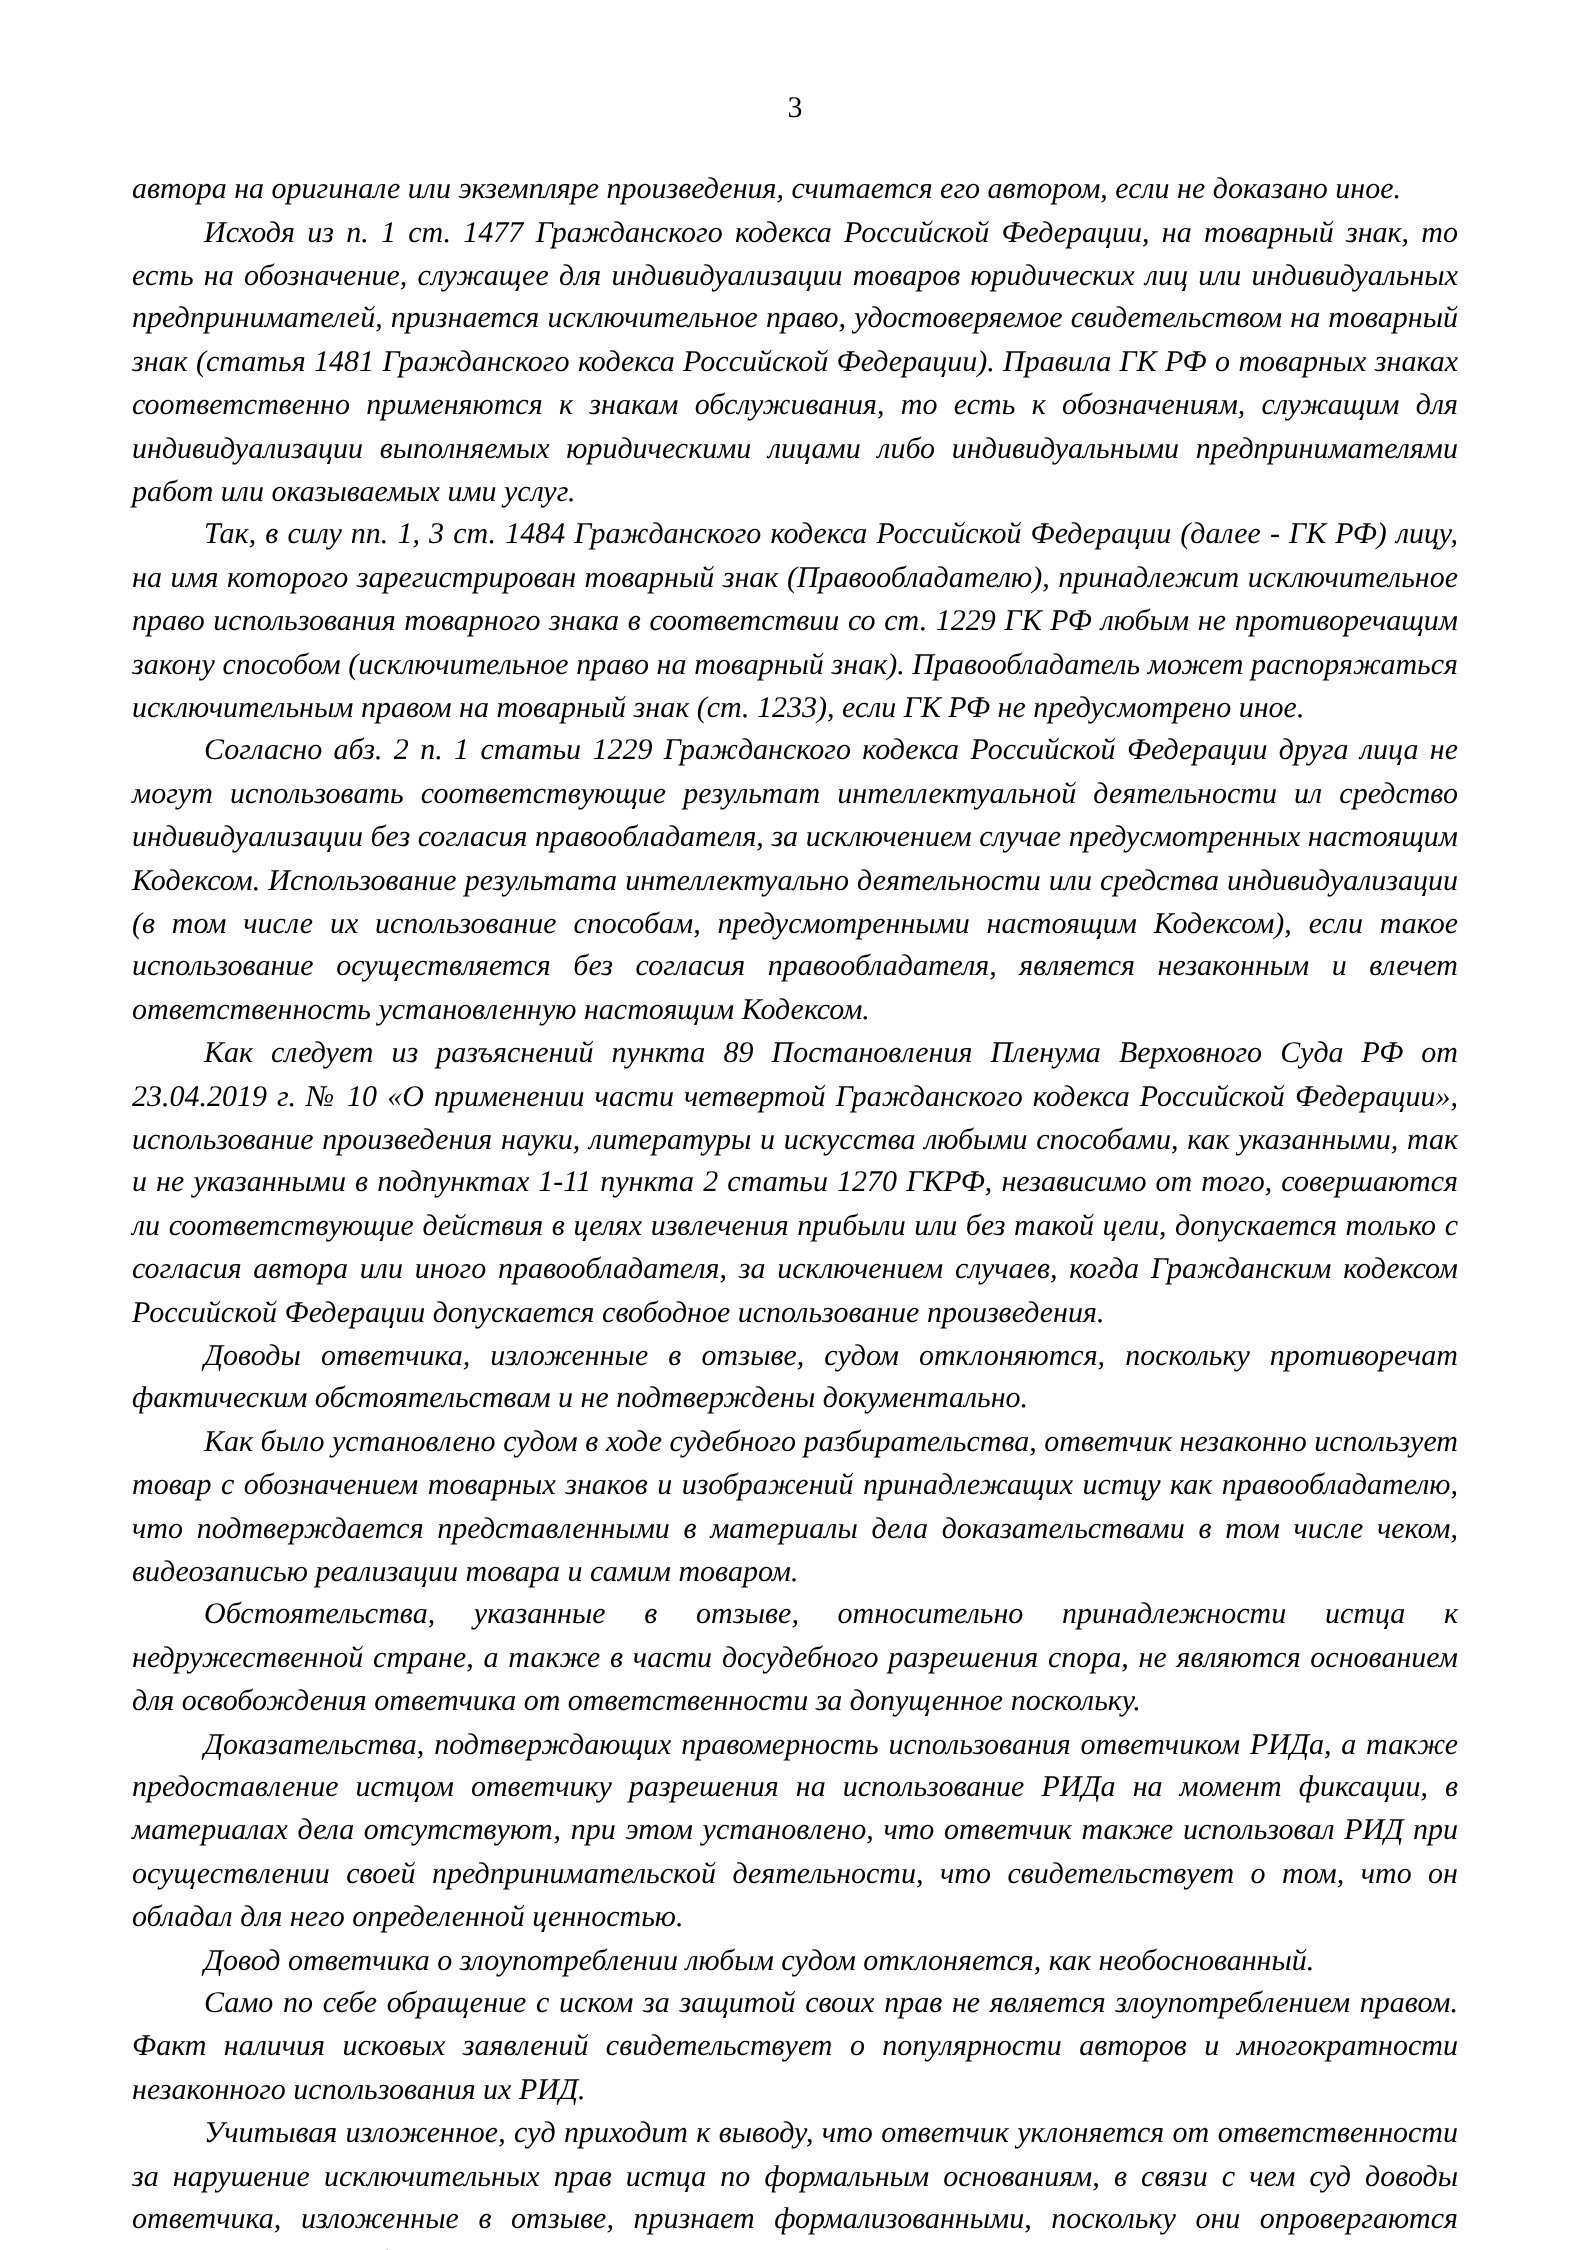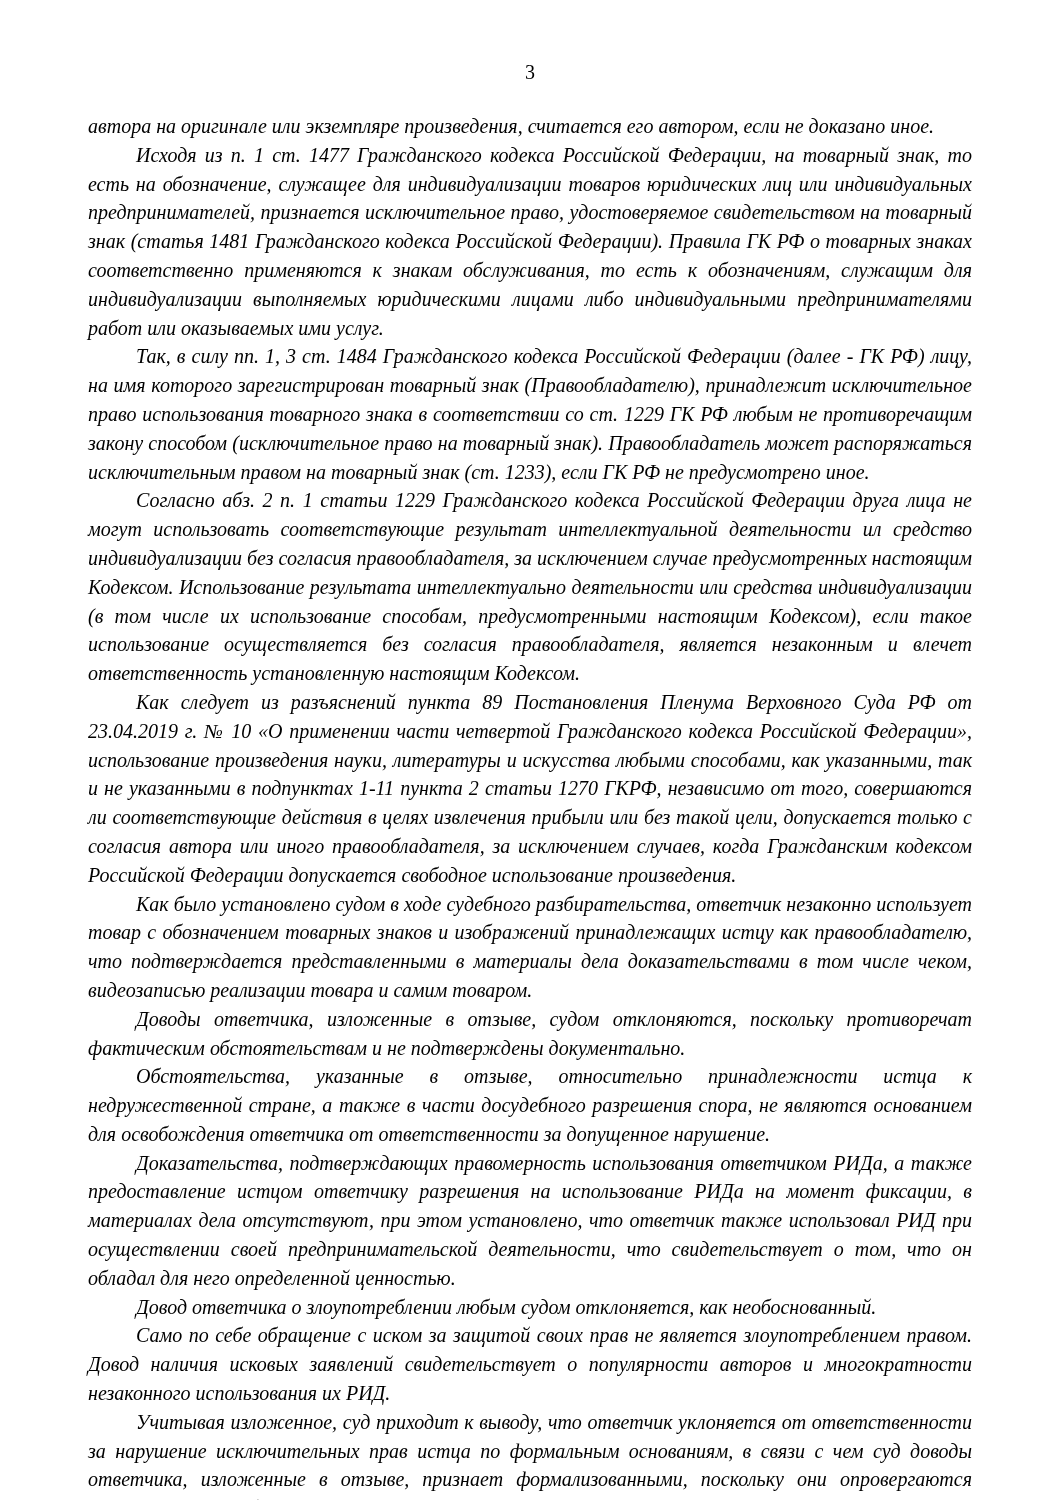--- a/index.html
+++ b/index.html
@@ -44,21 +44,21 @@
 <body>
 
 <div class="page">
   <div class="page-number">3</div>
   <div class="body-text">
       <p class="">автора на оригинале или экземпляре произведения, считается его автором, если не доказано иное.</p>
       <p class="indent">Исходя из п. 1 ст. 1477 Гражданского кодекса Российской Федерации, на товарный знак, то есть на обозначение, служащее для индивидуализации товаров юридических лиц или индивидуальных предпринимателей, признается исключительное право, удостоверяемое свидетельством на товарный знак (статья 1481 Гражданского кодекса Российской Федерации). Правила ГК РФ о товарных знаках соответственно применяются к знакам обслуживания, то есть к обозначениям, служащим для индивидуализации выполняемых юридическими лицами либо индивидуальными предпринимателями работ или оказываемых ими услуг.</p>
       <p class="indent">Так, в силу пп. 1, 3 ст. 1484 Гражданского кодекса Российской Федерации (далее - ГК РФ) лицу, на имя которого зарегистрирован товарный знак (Правообладателю), принадлежит исключительное право использования товарного знака в соответствии со ст. 1229 ГК РФ любым не противоречащим закону способом (исключительное право на товарный знак). Правообладатель может распоряжаться исключительным правом на товарный знак (ст. 1233), если ГК РФ не предусмотрено иное.</p>
       <p class="indent">Согласно абз. 2 п. 1 статьи 1229 Гражданского кодекса Российской Федерации друга лица не могут использовать соответствующие результат интеллектуальной деятельности ил средство индивидуализации без согласия правообладателя, за исключением случае предусмотренных настоящим Кодексом. Использование результата интеллектуально деятельности или средства индивидуализации (в том числе их использование способам, предусмотренными настоящим Кодексом), если такое использование осуществляется без согласия правообладателя, является незаконным и влечет ответственность установленную настоящим Кодексом.</p>
       <p class="indent">Как следует из разъяснений пункта 89 Постановления Пленума Верховного Суда РФ от 23.04.2019 г. № 10 «О применении части четвертой Гражданского кодекса Российской Федерации», использование произведения науки, литературы и искусства любыми способами, как указанными, так и не указанными в подпунктах 1-11 пункта 2 статьи 1270 ГКРФ, независимо от того, совершаются ли соответствующие действия в целях извлечения прибыли или без такой цели, допускается только с согласия автора или иного правообладателя, за исключением случаев, когда Гражданским кодексом Российской Федерации допускается свободное использование произведения.</p>
+      <p class="indent">Доводы ответчика, изложенные в отзыве, судом отклоняются, поскольку противоречат фактическим обстоятельствам и не подтверждены документально.</p>
       <p class="indent">Как было установлено судом в ходе судебного разбирательства, ответчик незаконно использует товар с обозначением товарных знаков и изображений принадлежащих истцу как правообладателю, что подтверждается представленными в материалы дела доказательствами в том числе чеком, видеозаписью реализации товара и самим товаром.</p>
-      <p class="indent">Доводы ответчика, изложенные в отзыве, судом отклоняются, поскольку противоречат фактическим обстоятельствам и не подтверждены документально.</p>
-      <p class="indent">Обстоятельства, указанные в отзыве, относительно принадлежности истца к недружественной стране, а также в части досудебного разрешения спора, не являются основанием для освобождения ответчика от ответственности за допущенное нарушение.</p>
+      <p class="indent">Обстоятельства, указанные в отзыве, относительно принадлежности истца к недружественной стране, а также в части досудебного разрешения спора, не являются основанием для освобождения ответчика от ответственности за допущенное поскольку.</p>
       <p class="indent">Доказательства, подтверждающих правомерность использования ответчиком РИДа, а также предоставление истцом ответчику разрешения на использование РИДа на момент фиксации, в материалах дела отсутствуют, при этом установлено, что ответчик также использовал РИД при осуществлении своей предпринимательской деятельности, что свидетельствует о том, что он обладал для него определенной ценностью.</p>
       <p class="indent">Довод ответчика о злоупотреблении любым судом отклоняется, как необоснованный.</p>
-      <p class="indent">Само по себе обращение с иском за защитой своих прав не является злоупотреблением правом. Довод наличия исковых заявлений свидетельствует о популярности авторов и многократности незаконного использования их РИД.</p>
+      <p class="indent">Само по себе обращение с иском за защитой своих прав не является злоупотреблением правом. Факт наличия исковых заявлений свидетельствует о популярности авторов и многократности незаконного использования их РИД.</p>
       <p class="indent">Учитывая изложенное, суд приходит к выводу, что ответчик уклоняется от ответственности за нарушение исключительных прав истца по формальным основаниям, в связи с чем суд доводы ответчика, изложенные в отзыве, признает формализованными, поскольку они опровергаются фактическими обстоятельствами дела и направлены на неправомерное уклонение от ответственности за нарушение исключительных прав истца.</p>
     </div>
 </div>
 
 </body></html>

